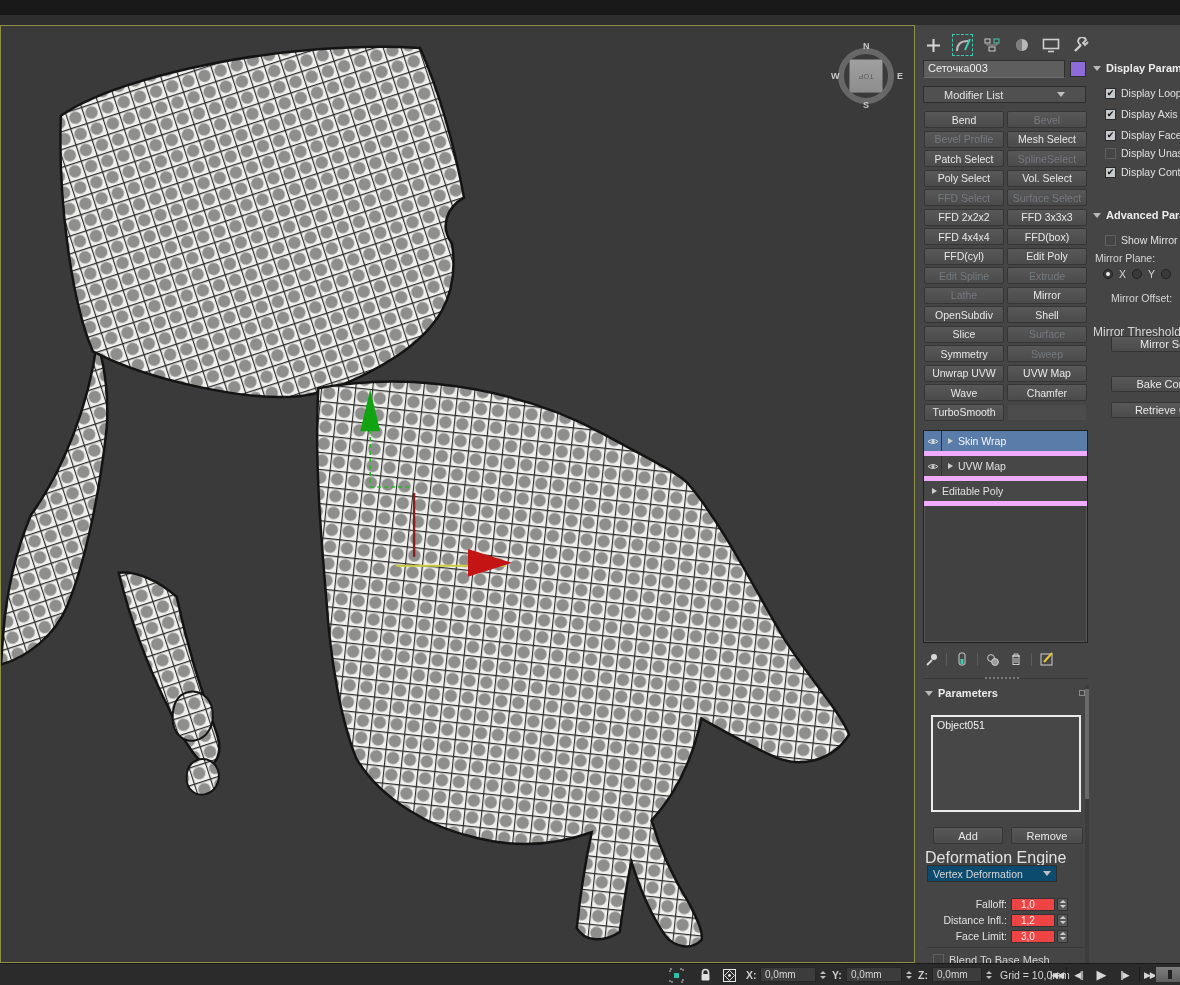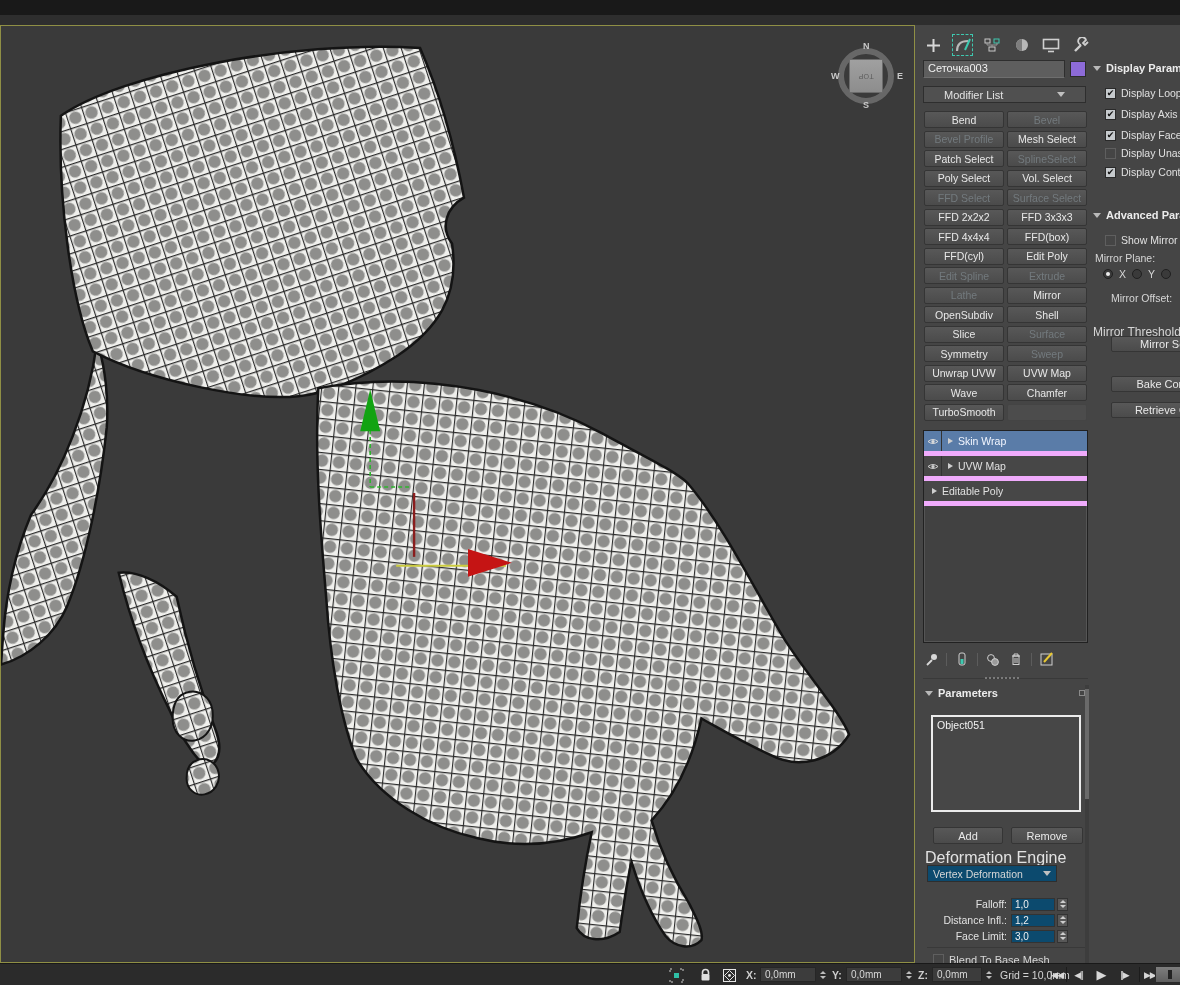--- a/index.html
+++ b/index.html
@@ -97,22 +97,22 @@
           border-radius:2px; color:#e8e8e8; font-size:11px; display:flex; align-items:center; justify-content:center; }
   #addbtn { width:70px; } #rembtn { width:72px; }
 
   #defeng-label { position:absolute; left:2px; top:824px; font-size:16px; color:#e2e2e2; }
   #defeng-dd { position:absolute; left:4px; top:840px; width:130px; height:17px; background:#0c4a6e;
                border:1px solid #2e2e2e; display:flex; align-items:center; padding:0 5px; font-size:10.5px; }
 
   
   .sprow { position:absolute; left:0; width:165px; height:14px; display:flex; align-items:center; }
   .splabel { width:88px; text-align:right; font-size:10.5px; color:#e2e2e2; padding-right:4px; }
-  .spval { width:44px; height:13px; background:#0c4a6e; border:1px solid #333; color:#efefef;
-           font-size:10px; padding:0 3px; display:flex; align-items:center; }
+  .spval { width:44px; height:13px; background:#ef4444; border:1px solid #333; color:#efefef;
+           font-size:10px; padding:0 9px; display:flex; align-items:center; }
   .spin { width:11px; height:13px; margin-left:2px; background:#585858; border:1px solid #333;
           display:flex; flex-direction:column; align-items:center; justify-content:center; gap:2px; }
   .spin i { display:block; width:0; height:0; border-left:3px solid transparent; border-right:3px solid transparent; }
   .spin .u { border-bottom:3px solid #cdcdcd; } .spin .d { border-top:3px solid #cdcdcd; }
   #sp0 { top:872px; } #sp1 { top:888px; } #sp2 { top:904px; }
   #sep2 { position:absolute; left:4px; top:922px; width:158px; border-top:1px solid #393939; }
 
   
   .chk { display:flex; align-items:flex-start; gap:5px; }
   .chkbox { width:11px; height:11px; display:flex; align-items:center; justify-content:center;

